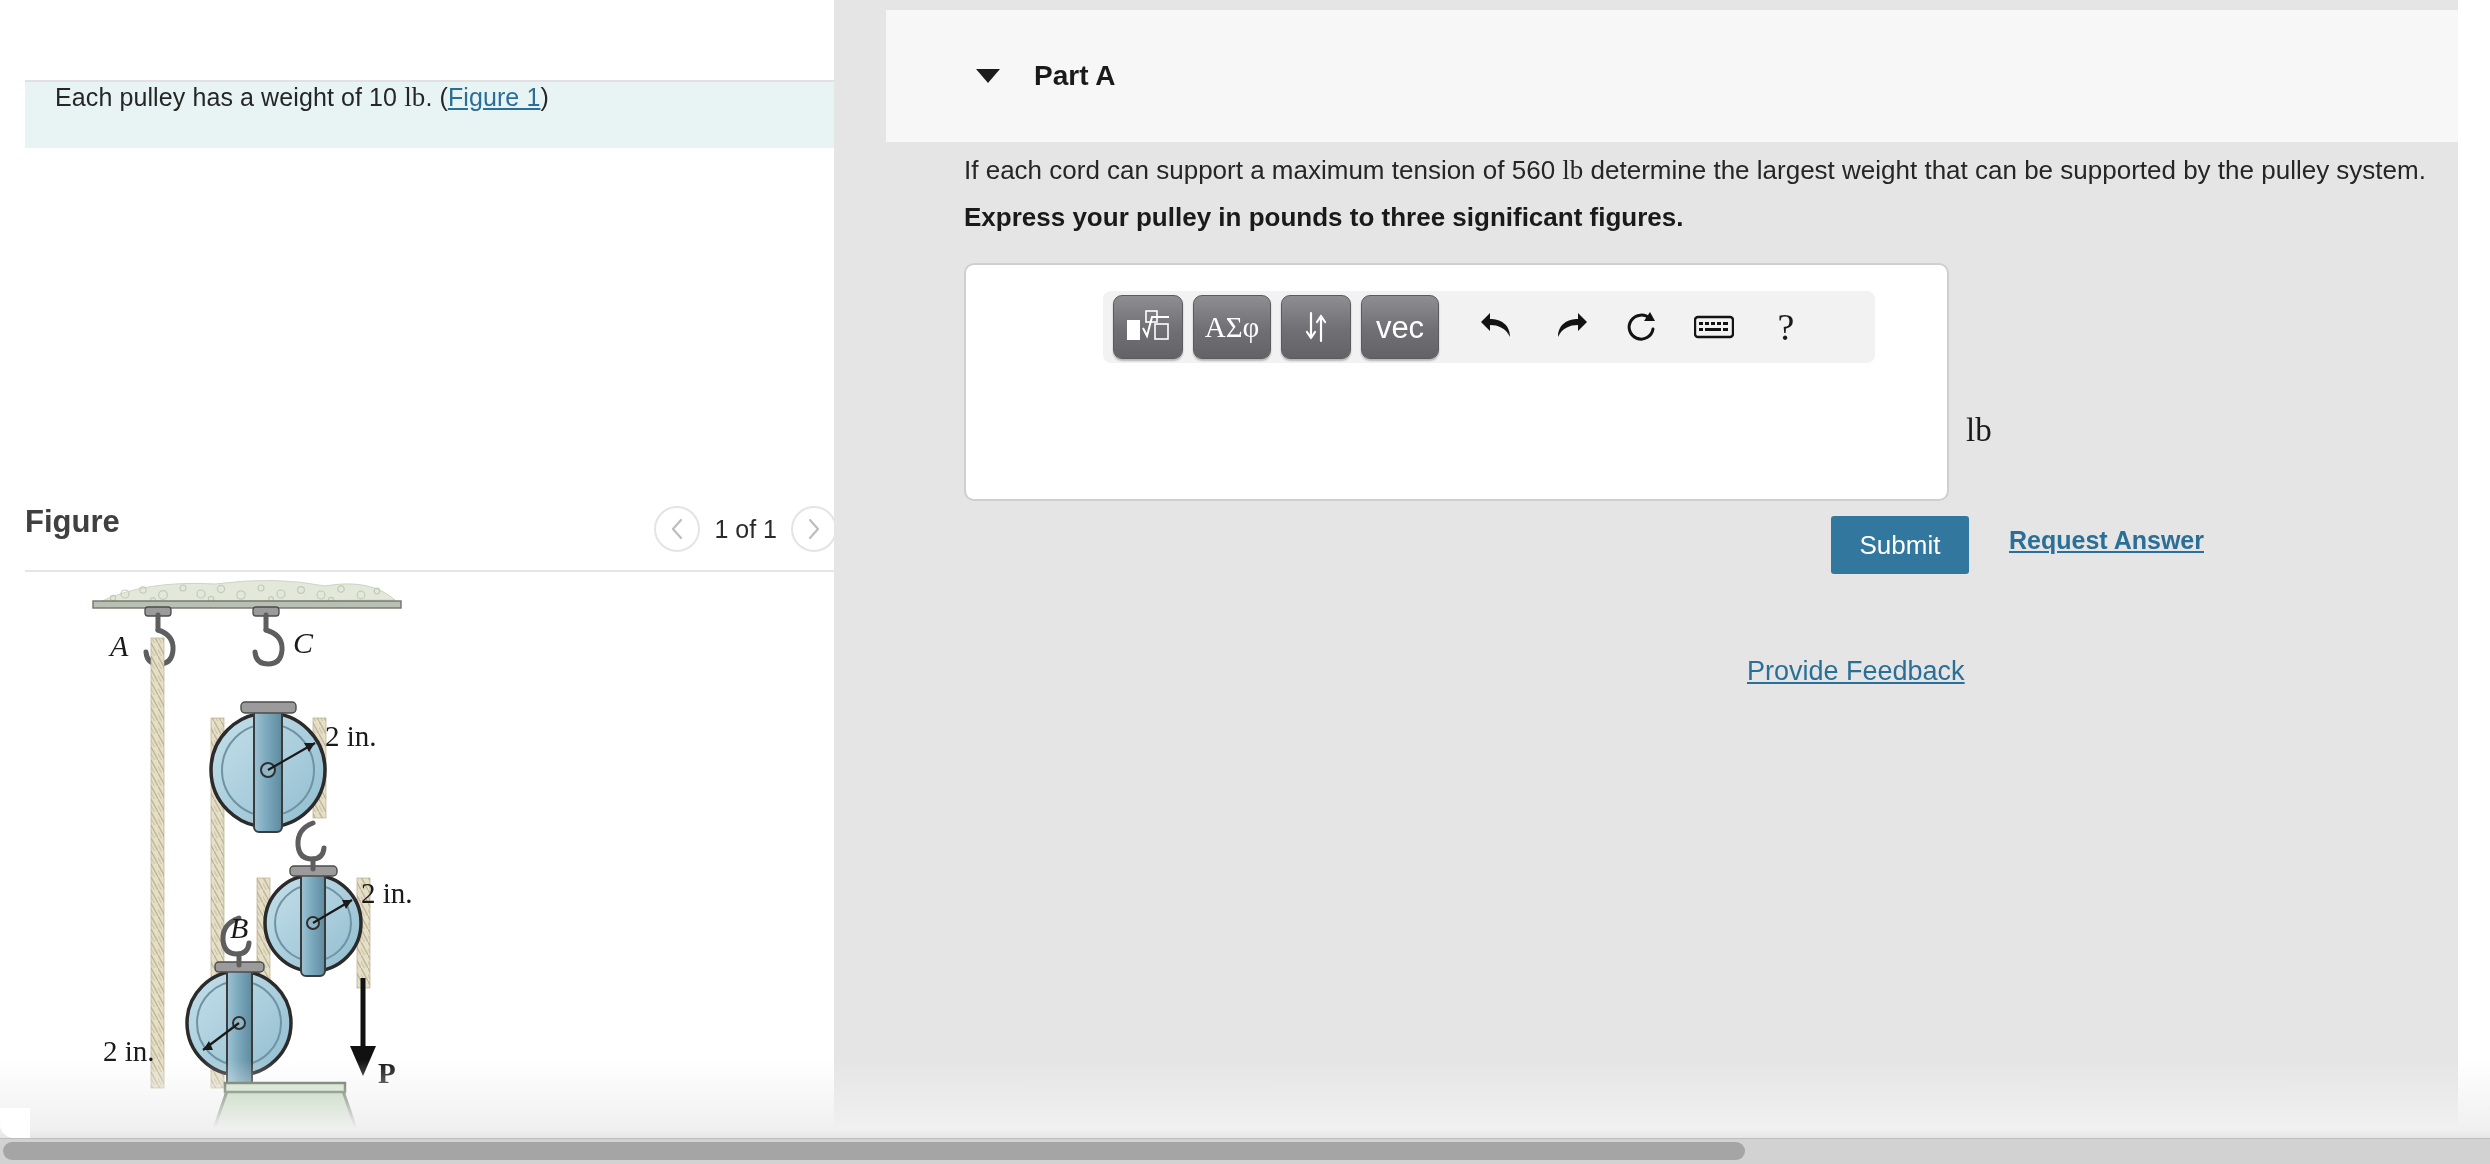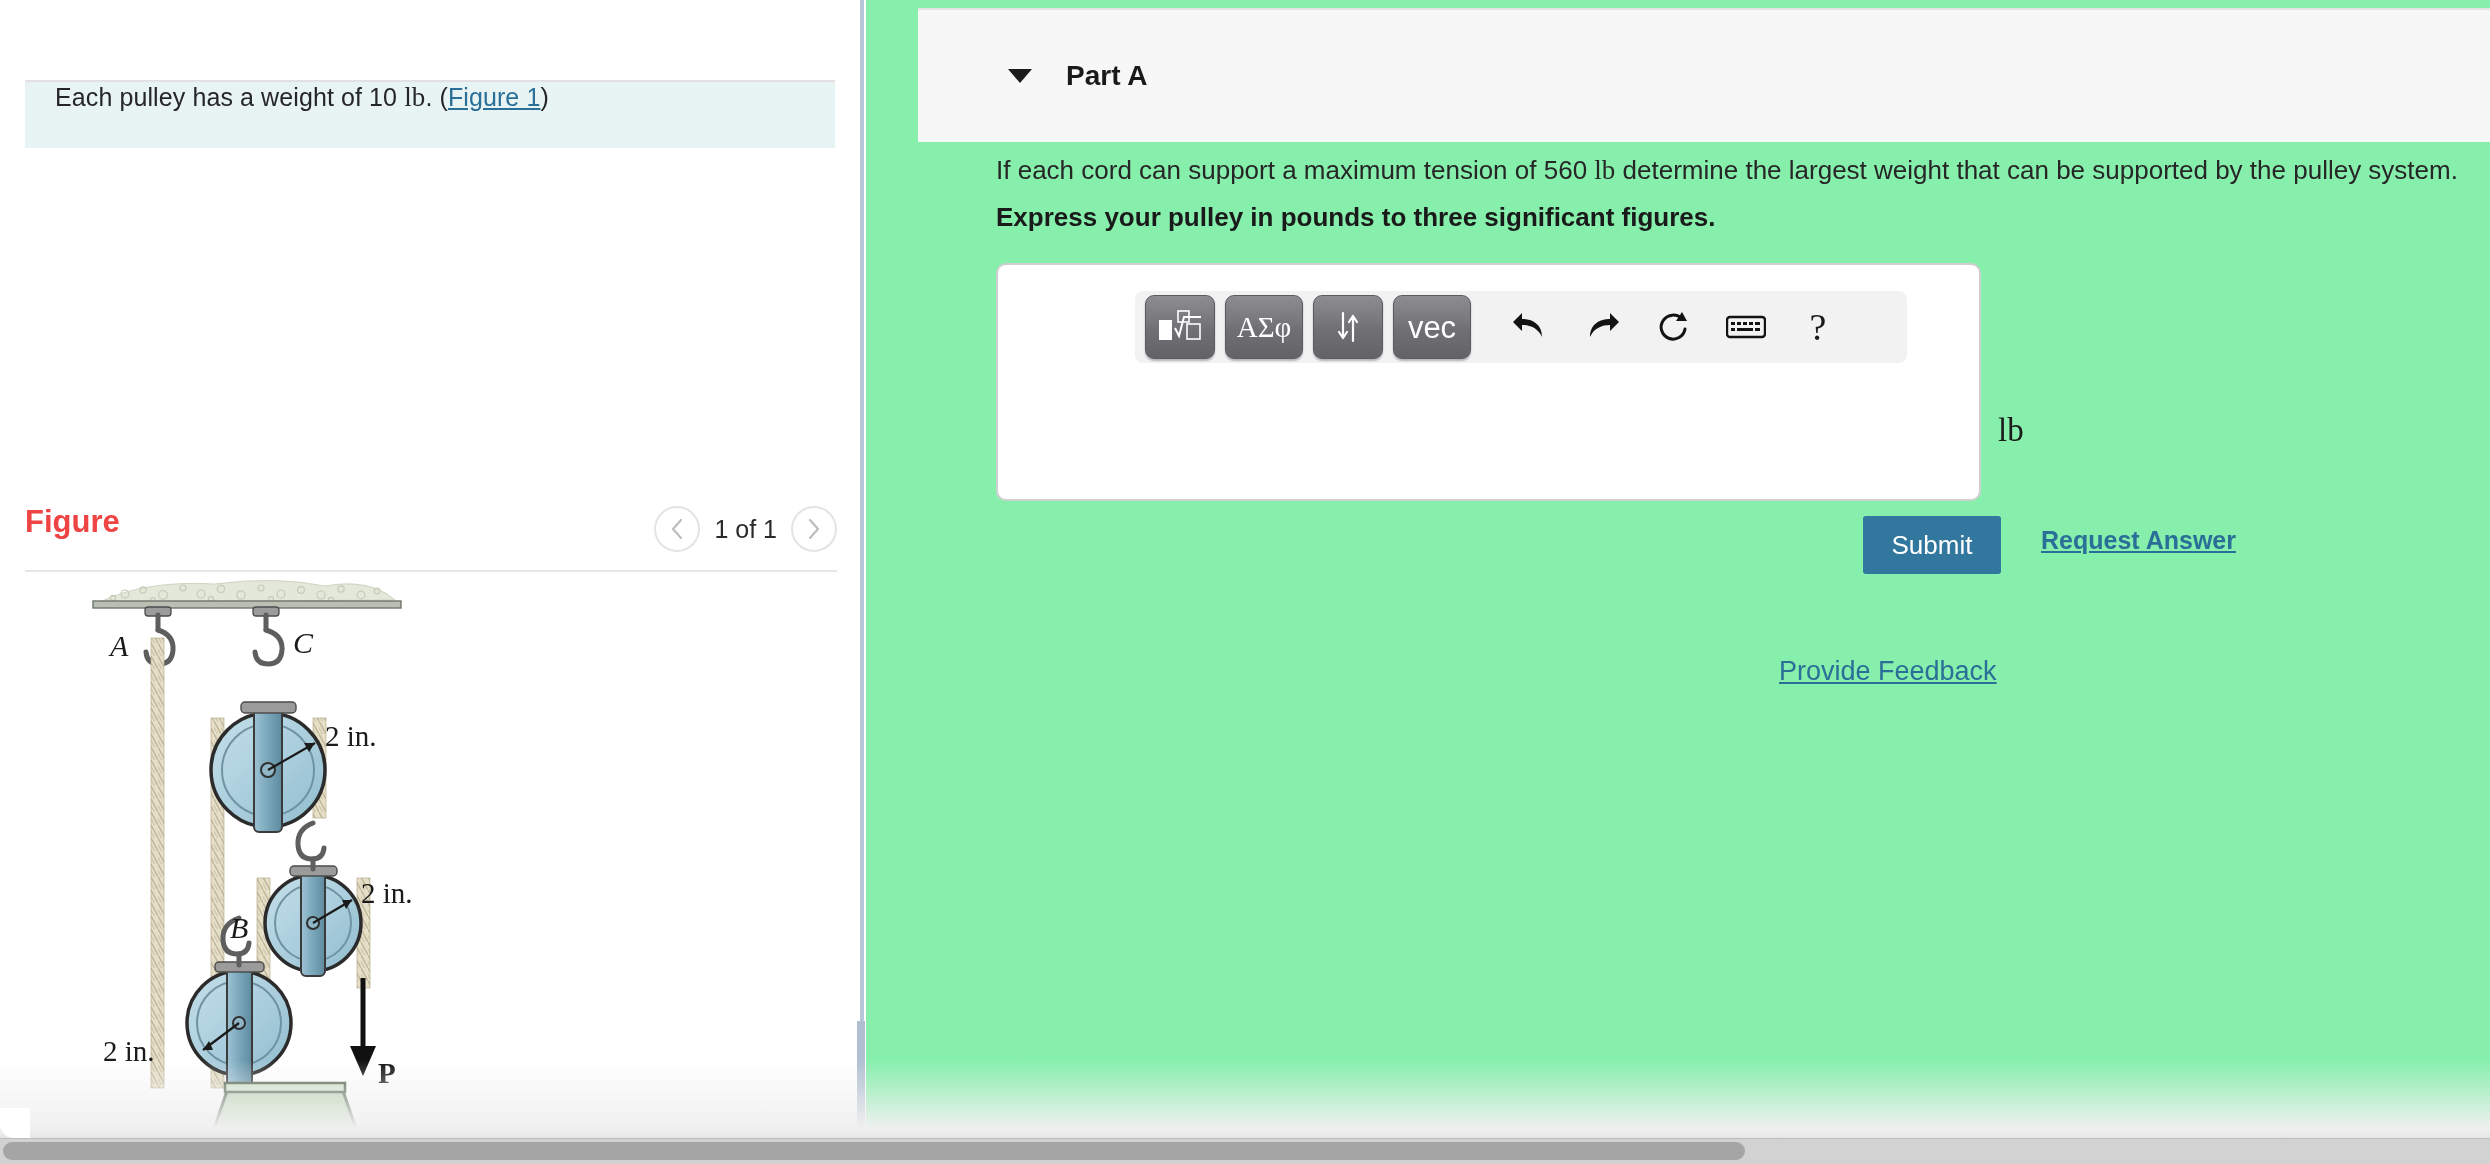--- a/index.html
+++ b/index.html
@@ -55,21 +55,21 @@
     position: absolute;
     left: 25px; top: 500px;
     width: 812px; height: 72px;
     border-bottom: 2px solid #e6e6e6;
   }
   #figure-title {
     position: absolute;
     left: 0; top: 4px;
     font-size: 31px;
     font-weight: bold;
-    color: #ef4444;
+    color: #404040;
   }
   #figure-pager {
     position: absolute;
     right: 0px; top: 6px;
     display: flex;
     align-items: center;
     gap: 0px;
   }
   .pager-btn {
     width: 46px; height: 46px;
@@ -109,23 +109,23 @@
   #divider-handle {
     position: absolute;
     left: 857px; top: 1021px;
     width: 8px; height: 117px;
     background: #b0c0d2;
   }
 
   
   #right-panel {
     position: absolute;
-    left: 866px; top: 0;
+    left: 834px; top: 0;
     width: 1624px; height: 1138px;
-    background: #86efac;
+    background: #e5e5e5;
   }
   #part-header {
     position: absolute;
     left: 52px; top: 8px;
     width: 1572px; height: 134px;
     background: #f7f7f7;
     border-top: 2px solid #e4e4e4;
     display: flex;
     align-items: center;
   }

